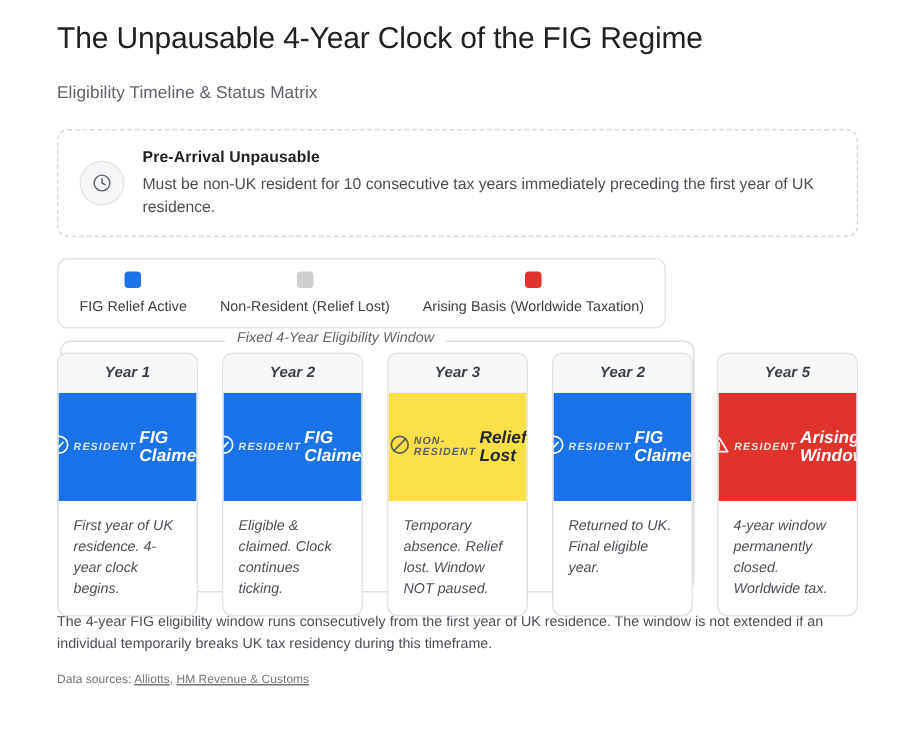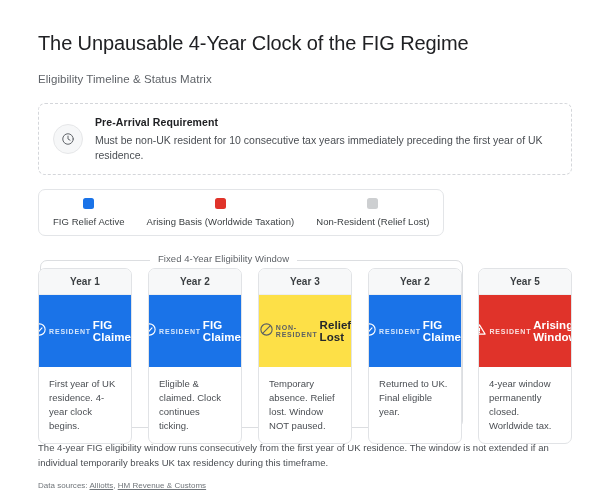--- a/index.html
+++ b/index.html
@@ -14,21 +14,21 @@
     font-family: "Liberation Sans", sans-serif;
     color: #202124;
     -webkit-font-smoothing: antialiased;
   }
 
   .page {
     position: relative;
     width: 610px;
     height: 490px;
     box-sizing: border-box;
-    padding: 17px 38px;
+    padding: 0 38px;
   }
 
   
   .title {
     margin: 0;
     padding-top: 12px;
     font-size: 20px;
     font-weight: 400;
     letter-spacing: -0.1px;
     color: #202124;
@@ -106,22 +106,22 @@
   .legend-label {
     font-size: 9.5px;
     color: #3c4043;
     letter-spacing: 0.05px;
     white-space: nowrap;
   }
 
   
   .timeline {
     position: relative;
-    margin-top: 16px;
     height: 176px;
+    font-style: italic;
   }
   .window-bracket {
     position: absolute;
     left: 2px;
     top: 8px;
     width: 423px;
     height: 168px;
     border: 1px solid #dcdee1;
     border-radius: 7px;
     box-sizing: border-box;
@@ -238,38 +238,38 @@
 
   
   <div class="note">
     <div class="note-badge">
       <svg width="14" height="14" viewBox="0 0 24 24" fill="none" stroke="#5f6368" stroke-width="1.7" stroke-linecap="round" stroke-linejoin="round">
         <circle cx="12" cy="12" r="9"></circle>
         <polyline points="12 7 12 12 15.5 14"></polyline>
       </svg>
     </div>
     <div class="note-body">
-      <div class="note-title">Pre-Arrival Requirement</div>
+      <div class="note-title">Pre-Arrival Unpausable</div>
       <div class="note-text">Must be non-UK resident for 10 consecutive tax years immediately preceding the first year of UK residence.</div>
     </div>
   </div>
 
   
   <div class="legend">
     <div class="legend-item">
       <span class="legend-swatch" style="background:#1a73e8"></span>
       <span class="legend-label">FIG Relief Active</span>
     </div>
     <div class="legend-item">
+      <span class="legend-swatch" style="background:#cdcfd1"></span>
+      <span class="legend-label">Non-Resident (Relief Lost)</span>
+    </div>
+    <div class="legend-item">
       <span class="legend-swatch" style="background:#e0332a"></span>
       <span class="legend-label">Arising Basis (Worldwide Taxation)</span>
-    </div>
-    <div class="legend-item">
-      <span class="legend-swatch" style="background:#cdcfd1"></span>
-      <span class="legend-label">Non-Resident (Relief Lost)</span>
     </div>
   </div>
 
   
   <div class="timeline">
 
     <div class="window-bracket"></div>
     <div class="window-legend">Fixed 4-Year Eligibility Window</div>
 
     <div class="columns">

